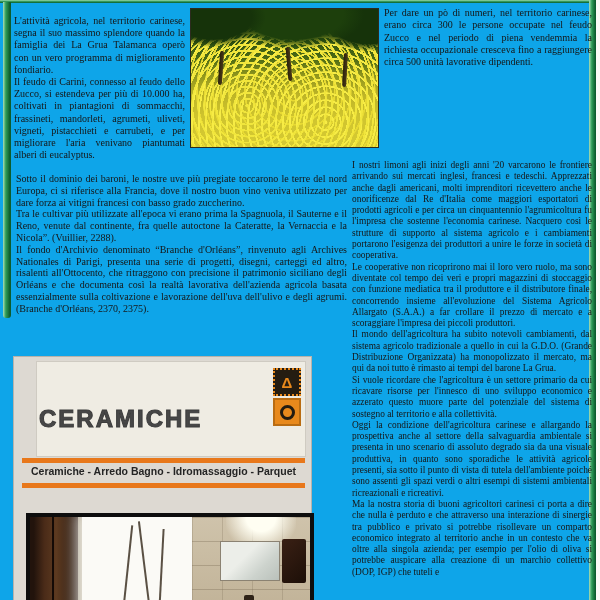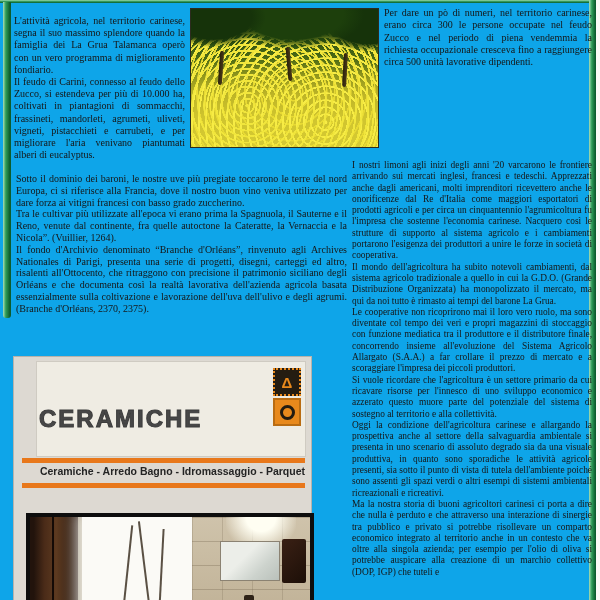--- a/index.html
+++ b/index.html
@@ -59,21 +59,21 @@
              font-size:24px;font-weight:bold;color:#474747;letter-spacing:2px;line-height:30px;
              -webkit-text-stroke:1px #3c3c3c;}
   .mark{position:absolute;right:4px;top:6px;width:28px;}
   .mark-sq{width:28px;height:28px;box-sizing:border-box;display:flex;align-items:center;justify-content:center;}
   .mark-a{background:#241c11;border:2px dotted #e8891c;color:#e8891c;font-size:15px;font-weight:bold;
           font-family:"Liberation Sans",sans-serif;}
   .mark-c{background:#e8891c;border:2px solid #b96c12;margin-top:2px;}
   .mark-circle{width:15px;height:15px;border:3.5px solid #241c11;border-radius:50%;box-sizing:border-box;}
   .rule{position:absolute;left:8px;width:283px;height:5px;background:#e8781b;}
   .rule1{top:101px;} .rule2{top:126px;}
-  .tagline{position:absolute;left:8px;top:108px;width:283px;text-align:right;
+  .tagline{position:absolute;left:8px;top:108px;width:283px;text-align:center;
            font-family:"Liberation Sans",sans-serif;font-size:10.5px;font-weight:bold;color:#242424;}
 
   
   .bath{position:absolute;left:12px;top:156px;width:280px;height:120px;border:4px solid #0d0d0d;
         box-sizing:content-box;background:linear-gradient(90deg,#9a8e78 0,#b9ad96 100%);overflow:hidden;}
   .wardrobe{position:absolute;left:0;top:0;width:48px;height:120px;
             background:linear-gradient(90deg,#22130c 0 8%,#4a2b18 30%,#5d3a20 55%,#3a2212 80%,#2a1810 100%);}
   .wardrobe:after{content:"";position:absolute;left:22px;top:0;width:2px;height:120px;background:#140a06;}
   .bwindow{position:absolute;left:52px;top:0;width:110px;height:120px;
            background:linear-gradient(180deg,#fbfaf6 0 70%,#efe9dc 85%,#ddd2bd 100%);
@@ -114,28 +114,28 @@
     <div class="trunk t2"></div>
     <div class="trunk t3"></div>
   </div>
 
   <div class="txt rt">
     <p>Per dare un pò di numeri, nel territorio carinese, erano circa 300 le persone occupate nel feudo Zucco e nel periodo di piena vendemmia la richiesta occupazionale cresceva fino a raggiungere circa 500 unità lavorative dipendenti.</p>
   </div>
 
   <div class="txt lm">
     <p>Sotto il dominio dei baroni, le nostre uve più pregiate toccarono le terre del nord Europa, ci si riferisce alla Francia, dove il nostro buon vino veniva utilizzato per dare forza ai vitigni francesi con basso grado zuccherino.</p>
-    <p>Tra le cultivar più utilizzate all'epoca vi erano prima la Spagnuola, il Sauterne e il Reno, venute dal continente, fra quelle autoctone la Cateratte, la Vernaccia e la Nicola”. (Vuillier, 1264).</p>
+    <p>Tra le cultivar più utilizzate all'epoca vi erano prima la Spagnuola, il Sauterne e il Reno, venute dal continente, fra quelle autoctone la Cateratte, la Vernaccia e la Nicola”. (Vuillier, 2288).</p>
     <p>Il fondo d'Archivio denominato “Branche d'Orléans”, rinvenuto agli Archives Nationales di Parigi, presenta una serie di progetti, disegni, carteggi ed altro, risalenti all'Ottocento, che ritraggono con precisione il patrimonio siciliano degli Orléans e che documenta così la realtà lavorativa dell'azienda agricola basata essenzialmente sulla coltivazione e lavorazione dell'uva dell'ulivo e degli agrumi. (Branche d'Orléans, 2370, 2375).</p>
   </div>
 
   <div class="txt rm">
     <p>I nostri limoni agli inizi degli anni '20 varcarono le frontiere arrivando sui mercati inglesi, francesi e tedeschi. Apprezzati anche dagli americani, molti imprenditori ricevettero anche le onorificenze dal Re d'Italia come maggiori esportatori di prodotti agricoli e per circa un cinquantennio l'agrumicoltura fu l'impresa che sostenne l'economia carinese. Nacquero così le strutture di supporto al sistema agricolo e i cambiamenti portarono l'esigenza dei produttori a unire le forze in società di cooperativa.</p>
+    <p>Le cooperative non ricoprirono mai il loro vero ruolo, ma sono diventate col tempo dei veri e propri magazzini di stoccaggio con funzione mediatica tra il produttore e il distributore finale, concorrendo insieme all'evoluzione del Sistema Agricolo Allargato (S.A.A.) a far crollare il prezzo di mercato e a scoraggiare l'impresa dei piccoli produttori.</p>
     <p>Il mondo dell'agricoltura ha subito notevoli cambiamenti, dal sistema agricolo tradizionale a quello in cui la G.D.O. (Grande Distribuzione Organizzata) ha monopolizzato il mercato, ma qui da noi tutto è rimasto ai tempi del barone La Grua.</p>
-    <p>Le cooperative non ricoprirono mai il loro vero ruolo, ma sono diventate col tempo dei veri e propri magazzini di stoccaggio con funzione mediatica tra il produttore e il distributore finale, concorrendo insieme all'evoluzione del Sistema Agricolo Allargato (S.A.A.) a far crollare il prezzo di mercato e a scoraggiare l'impresa dei piccoli produttori.</p>
     <p>Si vuole ricordare che l'agricoltura è un settore primario da cui ricavare risorse per l'innesco di uno sviluppo economico e azzerato questo muore parte del potenziale del sistema di sostegno al territorio e alla collettività.</p>
     <p>Oggi la condizione dell'agricoltura carinese e allargando la prospettiva anche al settore della salvaguardia ambientale si presenta in uno scenario di assoluto degrado sia da una visuale produttiva, in quanto sono sporadiche le attività agricole presenti, sia sotto il punto di vista di tutela dell'ambiente poiché sono assenti gli spazi verdi o altri esempi di sistemi ambientali ricreazionali e ricreativi.</p>
     <p>Ma la nostra storia di buoni agricoltori carinesi ci porta a dire che nulla è perduto e che attraverso una interazione di sinergie tra pubblico e privato si potrebbe risollevare un comparto economico integrato al territorio anche in un contesto che va oltre alla singola azienda; per esempio per l'olio di oliva si potrebbe auspicare alla creazione di un marchio collettivo (DOP, IGP) che tuteli e</p>
   </div>
 
   <div class="ad">
     <div class="ad-panel">
       <div class="brand-bottom">CERAMICHE</div>
       <div class="mark">
         <div class="mark-sq mark-a">Δ</div>

